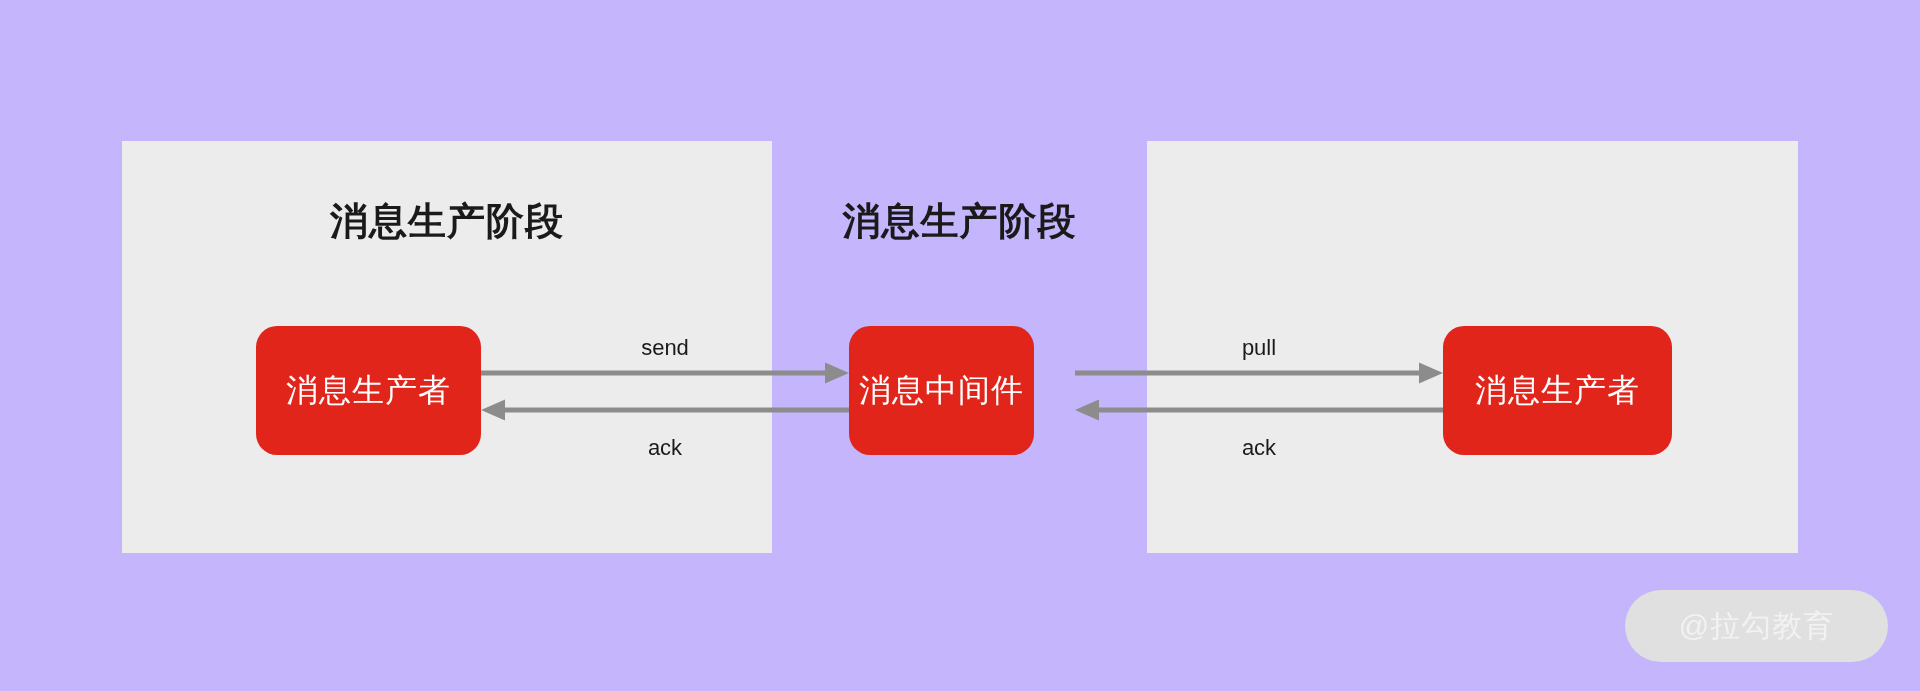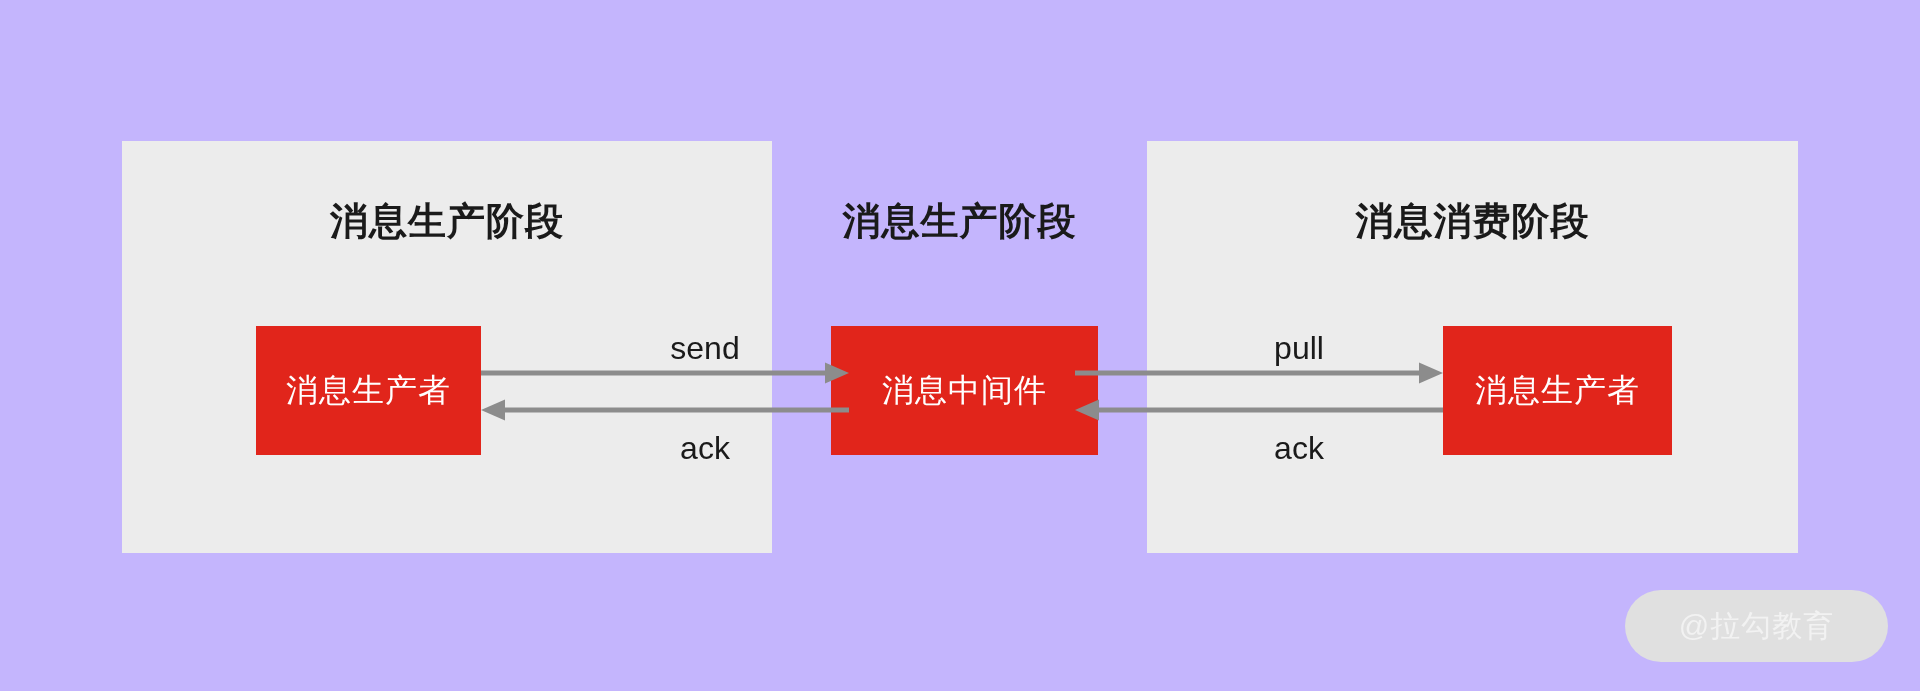--- a/index.html
+++ b/index.html
@@ -53,48 +53,48 @@
     background: #e1251b;
     color: #ffffff;
     display: flex;
     align-items: center;
     justify-content: center;
     font-size: 32px;
     font-weight: normal;
     letter-spacing: 1px;
     white-space: nowrap;
     box-sizing: border-box;
+    border-radius: 21px;
   }
   .node-producer  { left: 256px;  width: 225px; }
-  .node-broker    { left: 831px;  width: 267px; }
+  .node-broker    { left: 849px;  width: 185px; }
   .node-consumer  { left: 1443px; width: 229px; }
 
   
   .arrow {
     position: absolute;
     height: 22px;
   }
   .arrow svg { display: block; overflow: visible; }
 
   
   .arrow-send { left: 481px; top: 362px; width: 368px; }
   .arrow-ack-left { left: 481px; top: 399px; width: 368px; }
   
   .arrow-pull { left: 1075px; top: 362px; width: 368px; }
   .arrow-ack-right { left: 1075px; top: 399px; width: 368px; }
 
   
   .arrow-label {
     position: absolute;
-    font-size: 32px;
+    font-size: 22px;
     color: #1a1a1a;
     text-align: center;
     white-space: nowrap;
     line-height: 36px;
-    margin-left: 40px;
   }
   .label-send  { left: 481px; width: 368px; top: 330px; }
   .label-ack-l { left: 481px; width: 368px; top: 430px; }
   .label-pull  { left: 1075px; width: 368px; top: 330px; text-align: center; }
   .label-ack-r { left: 1075px; width: 368px; top: 430px; }
 
   
   .watermark {
     position: absolute;
     left: 1625px;
@@ -117,21 +117,20 @@
 <body>
 
 <div id="canvas">
 
   <div class="stage-panel panel-produce"></div>
   <div class="stage-panel panel-store"></div>
   <div class="stage-panel panel-consume"></div>
 
   <div class="stage-title title-produce">消息生产阶段</div>
   <div class="stage-title title-store">消息生产阶段</div>
-  <div class="stage-title title-consume">消息消费阶段</div>
 
   <div class="node-box node-producer">消息生产者</div>
   <div class="node-box node-broker">消息中间件</div>
   <div class="node-box node-consumer">消息生产者</div>
 
   <div class="arrow arrow-send">
     <svg width="368" height="22" viewBox="0 0 368 22">
       <line x1="0" y1="11" x2="351" y2="11" stroke="#8c8c8c" stroke-width="5"></line>
       <polygon points="368,11 344,0.5 344,21.5" fill="#8c8c8c"></polygon>
     </svg>

